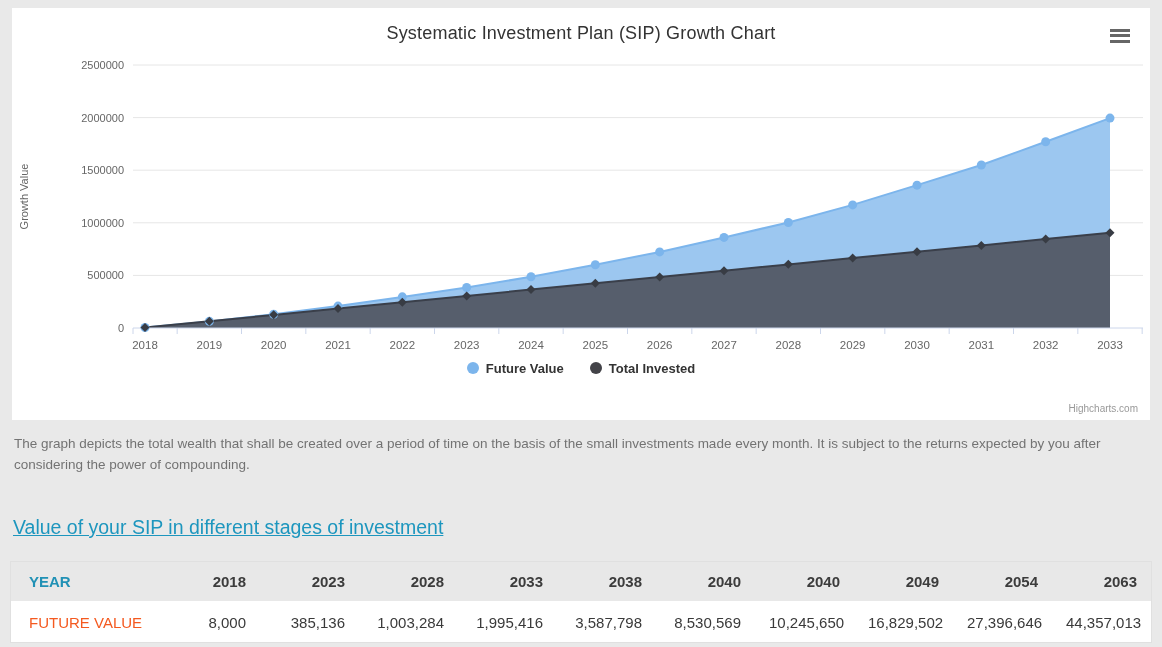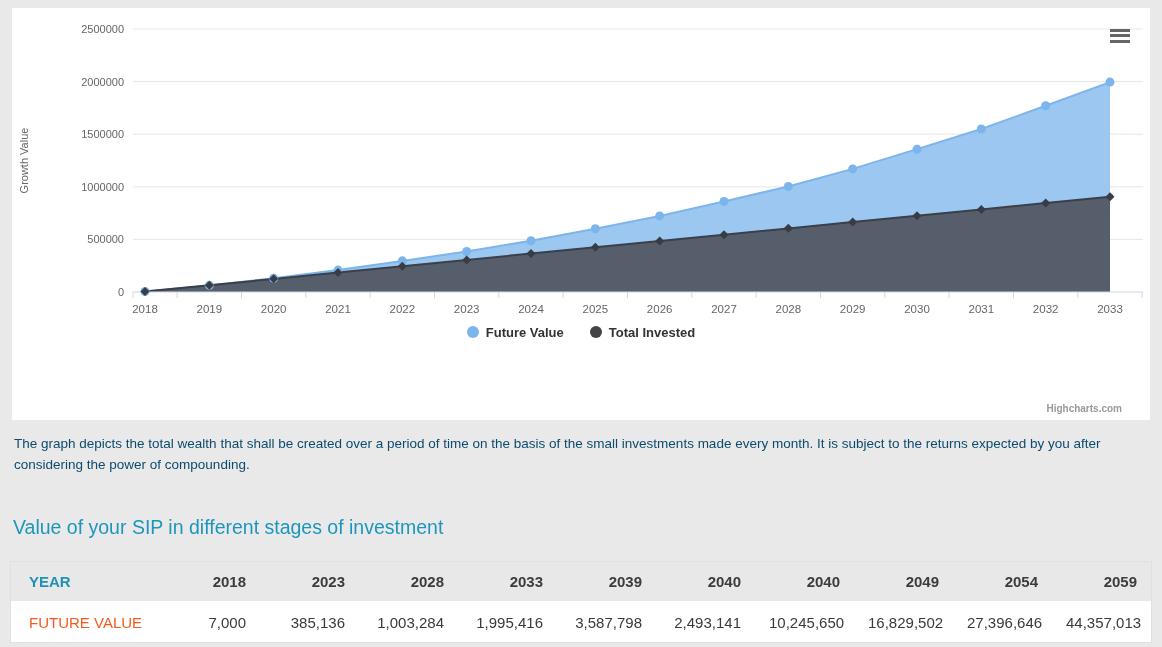--- a/index.html
+++ b/index.html
@@ -62,41 +62,41 @@
     border-radius: 50%;
     display: inline-block;
   }
   .legend-label {
     font-size: 13px;
     font-weight: bold;
     color: #333333;
   }
   .credits {
     position: absolute;
-    right: 28px;
+    right: 12px;
     bottom: 6px;
     font-size: 10px;
     color: #999999;
     cursor: pointer;
-    font-weight: bold;
   }
   
   .description {
     margin: 14px 14px 0 14px;
     font-size: 13.5px;
     line-height: 1.55;
-    color: #0c4a6e;
+    color: #737373;
     max-width: 1120px;
   }
   
   .section-heading {
     margin: 40px 0 0 13px;
     font-size: 19.5px;
     font-weight: normal;
     color: #1d96be;
+    text-decoration: underline;
   }
   
   .sip-table-wrap { margin: 22px 10px 0 10px; }
   table.sip-table {
     width: 100%;
     border-collapse: separate;
     border-spacing: 0;
     background: #14b8a6;
     border: 1px solid #e0e0e0;
     table-layout: fixed;
@@ -123,20 +123,21 @@
   table.sip-table tbody td.row-label {
     color: #f4591f;
     font-weight: normal;
   }
   table.sip-table tbody td { color: #3a3a3a; background: #ffffff; }
 </style>
 </head>
 <body>
 
 <div class="chart-card">
+  <div class="chart-title">Systematic Investment Plan (SIP) Growth Chart</div>
   <div class="hamburger">
     <span></span>
     <span></span>
     <span></span>
   </div>
   <svg id="chart" class="chart-svg" width="1138" height="318" viewBox="0 0 1138 318">
       <text x="112" y="288" text-anchor="end" font-size="11" fill="#666666">0</text>
       <line x1="121" y1="231.4" x2="1131" y2="231.4" stroke="#e6e6e6" stroke-width="1"></line>
       <text x="112" y="235.4" text-anchor="end" font-size="11" fill="#666666">500000</text>
       <line x1="121" y1="178.8" x2="1131" y2="178.8" stroke="#e6e6e6" stroke-width="1"></line>
@@ -238,37 +239,37 @@
 
 <div class="sip-table-wrap">
   <table class="sip-table">
     <thead>
       <tr id="table-head-row">
         <th class="row-label">YEAR</th>
       <th>2018</th>
           <th>2023</th>
           <th>2028</th>
           <th>2033</th>
-          <th>2039</th>
+          <th>2038</th>
           <th>2040</th>
           <th>2040</th>
           <th>2049</th>
           <th>2054</th>
-          <th>2059</th>
+          <th>2063</th>
         </tr>
     </thead>
     <tbody>
       <tr id="table-body-row">
         <td class="row-label">FUTURE VALUE</td>
-      <td>7,000</td>
+      <td>8,000</td>
           <td>385,136</td>
           <td>1,003,284</td>
           <td>1,995,416</td>
           <td>3,587,798</td>
-          <td>2,493,141</td>
+          <td>8,530,569</td>
           <td>10,245,650</td>
           <td>16,829,502</td>
           <td>27,396,646</td>
           <td>44,357,013</td>
         </tr>
     </tbody>
   </table>
 </div>
 
 </body></html>

